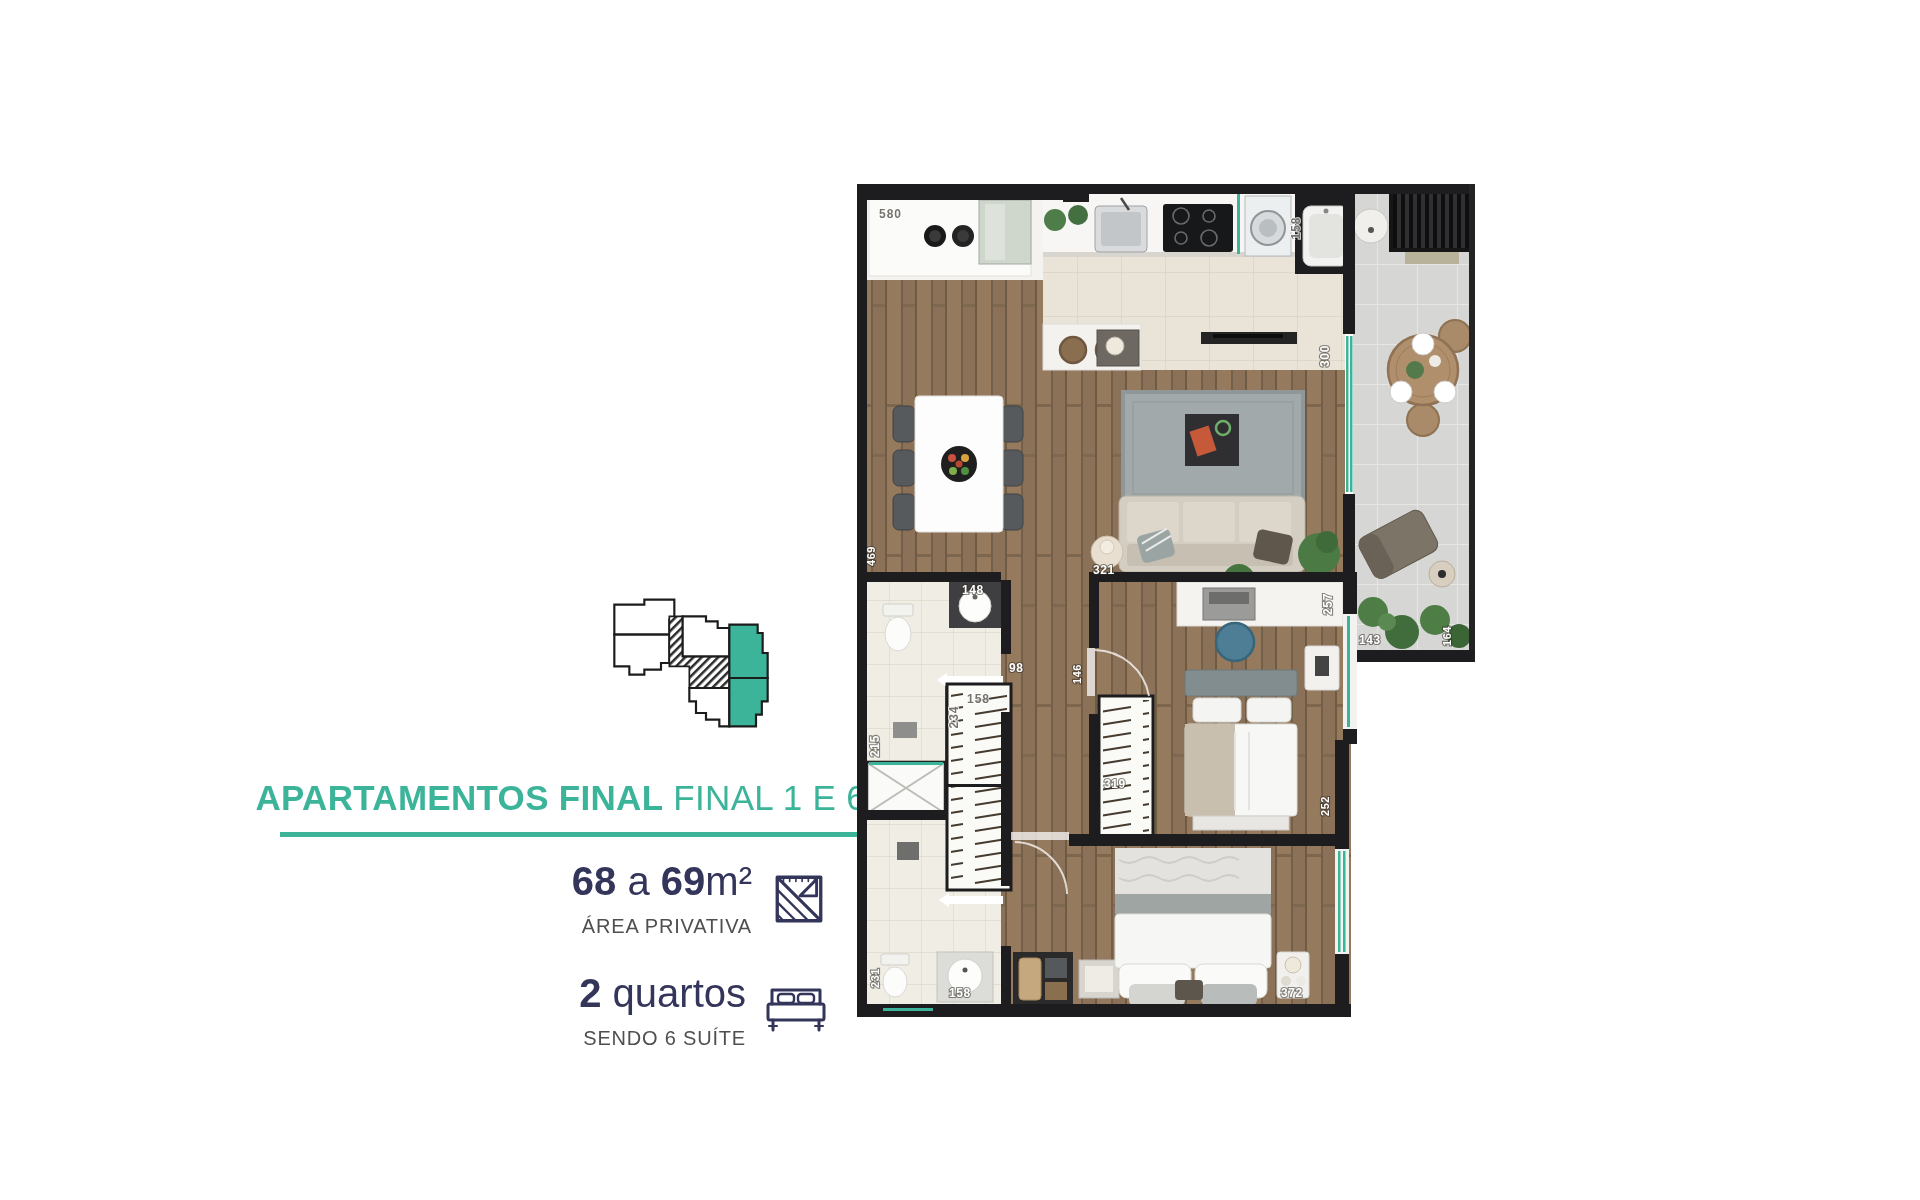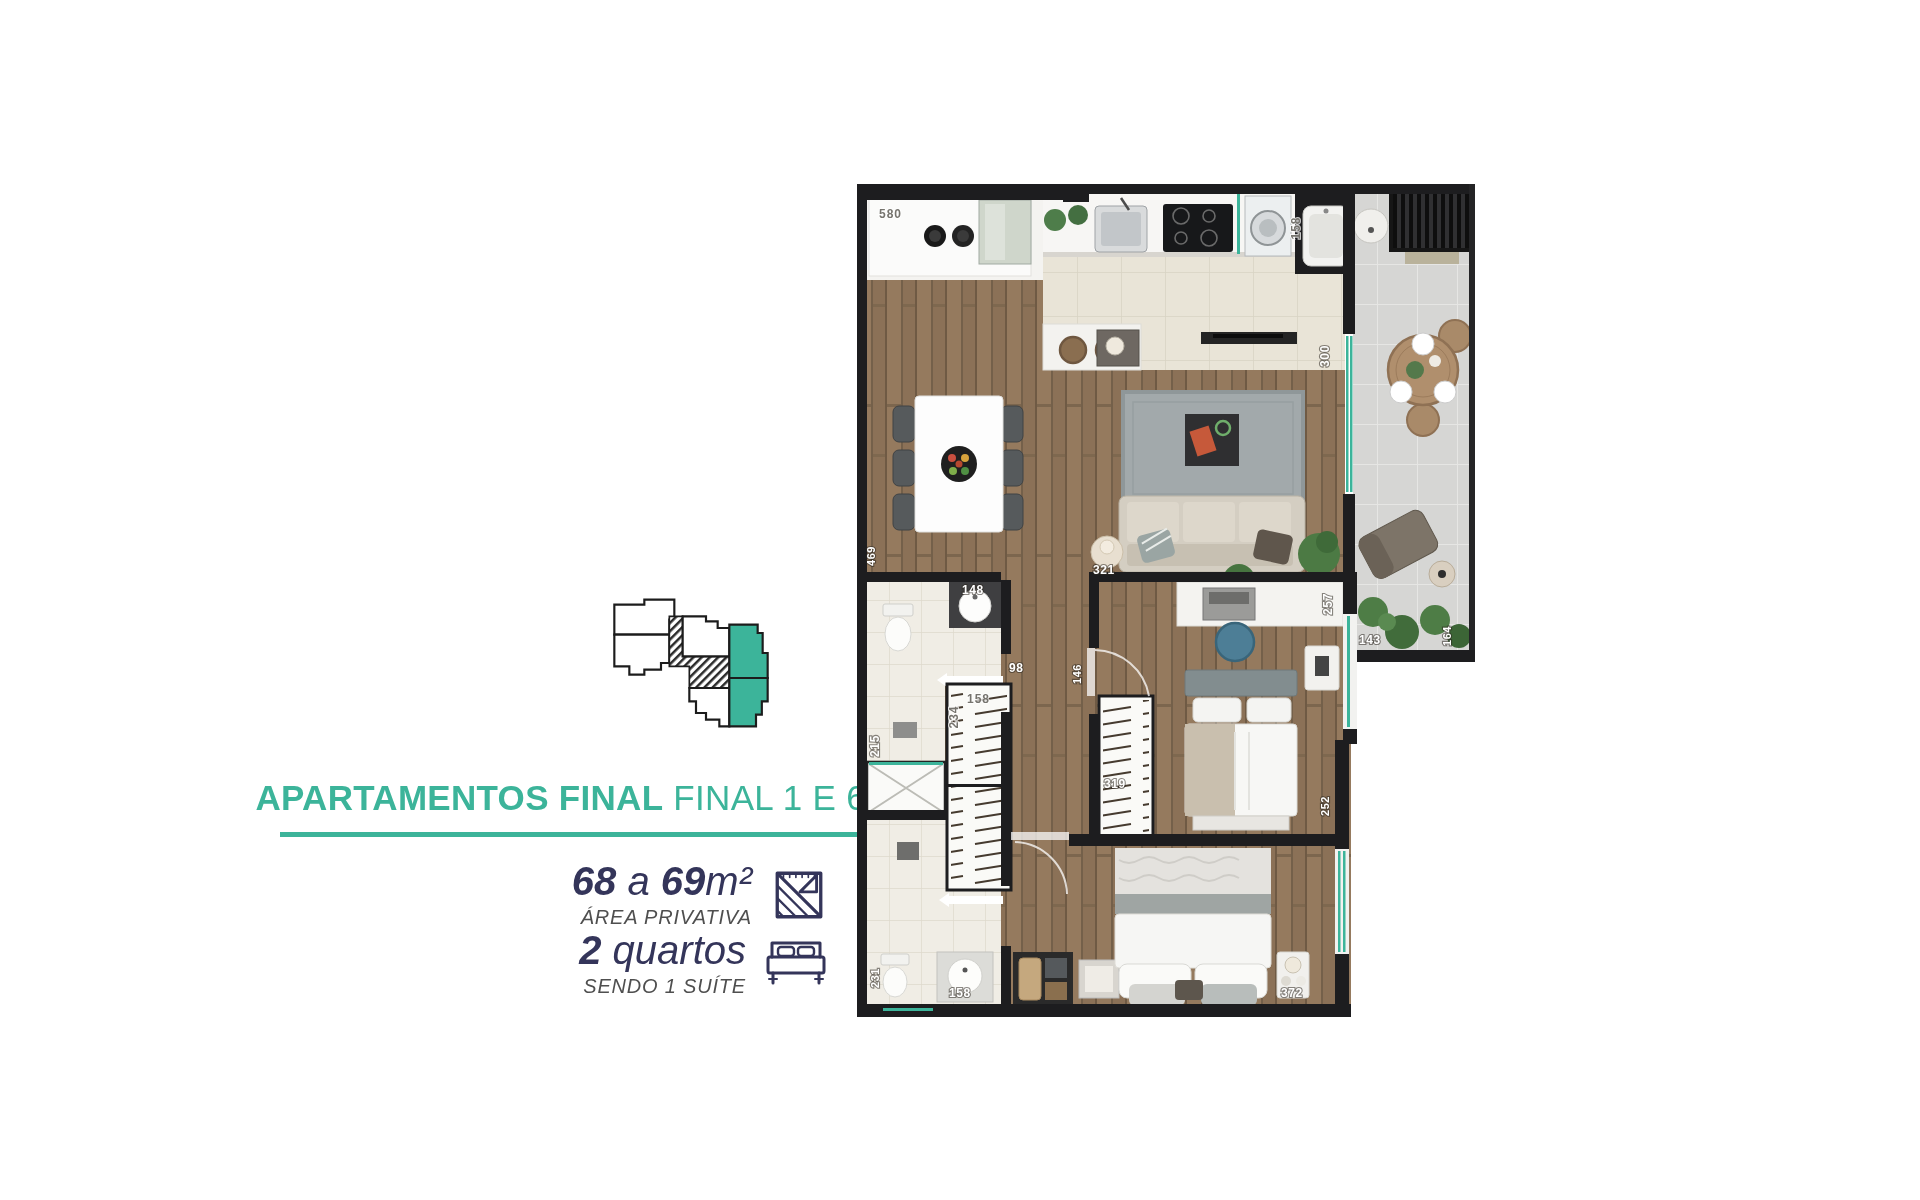--- a/index.html
+++ b/index.html
@@ -7,27 +7,27 @@
           font-family:"Liberation Sans",sans-serif;}
 
   
   .left-panel{position:absolute;left:280px;top:578px;width:586px;height:470px;}
   .keyplan{position:absolute;top:0;right:70px;width:200px;height:170px;}
   .title-row{position:absolute;top:200px;right:0;white-space:nowrap;text-align:right;
              font-size:35px;color:var(--accent,#3cb49a);letter-spacing:.3px;}
   .title-bold{font-weight:800;}
   .title-reg{font-weight:400;margin-left:10px;margin-top:12px;}
   .divider{position:absolute;top:254px;left:0;width:100%;height:5px;background:var(--accent,#3cb49a);}
-  .spec-area{position:absolute;top:282px;right:38px;display:flex;flex-direction:column;align-items:flex-end;font-style:italic;}
+  .spec-area{position:absolute;top:282px;right:38px;display:flex;flex-direction:column;gap:34px;align-items:flex-end;}
   .spec-row{display:flex;align-items:center;gap:18px;}
   .spec-text{text-align:right;}
   .spec-big{font-size:40px;color:var(--navy,#34355a);line-height:1.05;}
   .spec-big .b{font-weight:800;}
   .spec-big .r{font-weight:400;}
-  .spec-caption{font-size:20px;color:var(--gray-text,#4f4f4f);letter-spacing:.8px;margin-top:4px;font-weight:400;}
+  .spec-caption{font-size:20px;color:var(--gray-text,#4f4f4f);letter-spacing:.8px;margin-top:13px;font-weight:400;}
   .spec-icon{flex:0 0 auto;}
 
   
   .floorplan{position:absolute;left:857px;top:184px;width:662px;height:833px;}
   .dim{fill:#ffffff;font:700 12px "Liberation Sans",sans-serif;letter-spacing:.6px;
        paint-order:stroke;stroke:rgba(45,40,33,.55);stroke-width:2.2px;}
   .dim-sm{font-size:11px;}
   .dim-dark{fill:#76746e;font:700 12px "Liberation Sans",sans-serif;letter-spacing:1px;
        paint-order:stroke;stroke:rgba(255,255,255,.75);stroke-width:2px;}
   .kp-unit{fill:#ffffff;stroke:#1c1c1c;stroke-width:2.6;}
@@ -95,21 +95,21 @@
           </g>
         </svg>
       </div>
 
       <div class="spec-row">
         <div class="spec-text">
           <div class="spec-big">
             <span class="b">2</span>
             <span class="r">quartos</span>
           </div>
-          <div class="spec-caption">SENDO 1 SUÍTE</div>
+          <div class="spec-caption">SENDO 6 SUÍTE</div>
         </div>
         <svg class="spec-icon" width="64" height="54" viewBox="0 0 64 54">
           <path d="M8 20 V6 H56 V20" class="icon-stroke" stroke-width="3"></path>
           <rect x="14" y="10" width="16" height="9" rx="3" class="icon-stroke" stroke-width="2.4"></rect>
           <rect x="34" y="10" width="16" height="9" rx="3" class="icon-stroke" stroke-width="2.4"></rect>
           <rect x="4" y="20" width="56" height="16" rx="2" class="icon-stroke" stroke-width="3"></rect>
           <line x1="9" y1="36" x2="9" y2="46" class="icon-stroke" stroke-width="3"></line>
           <line x1="55" y1="36" x2="55" y2="46" class="icon-stroke" stroke-width="3"></line>
           <line x1="5" y1="42" x2="13" y2="42" class="icon-stroke" stroke-width="2"></line>
           <line x1="51" y1="42" x2="59" y2="42" class="icon-stroke" stroke-width="2"></line>

